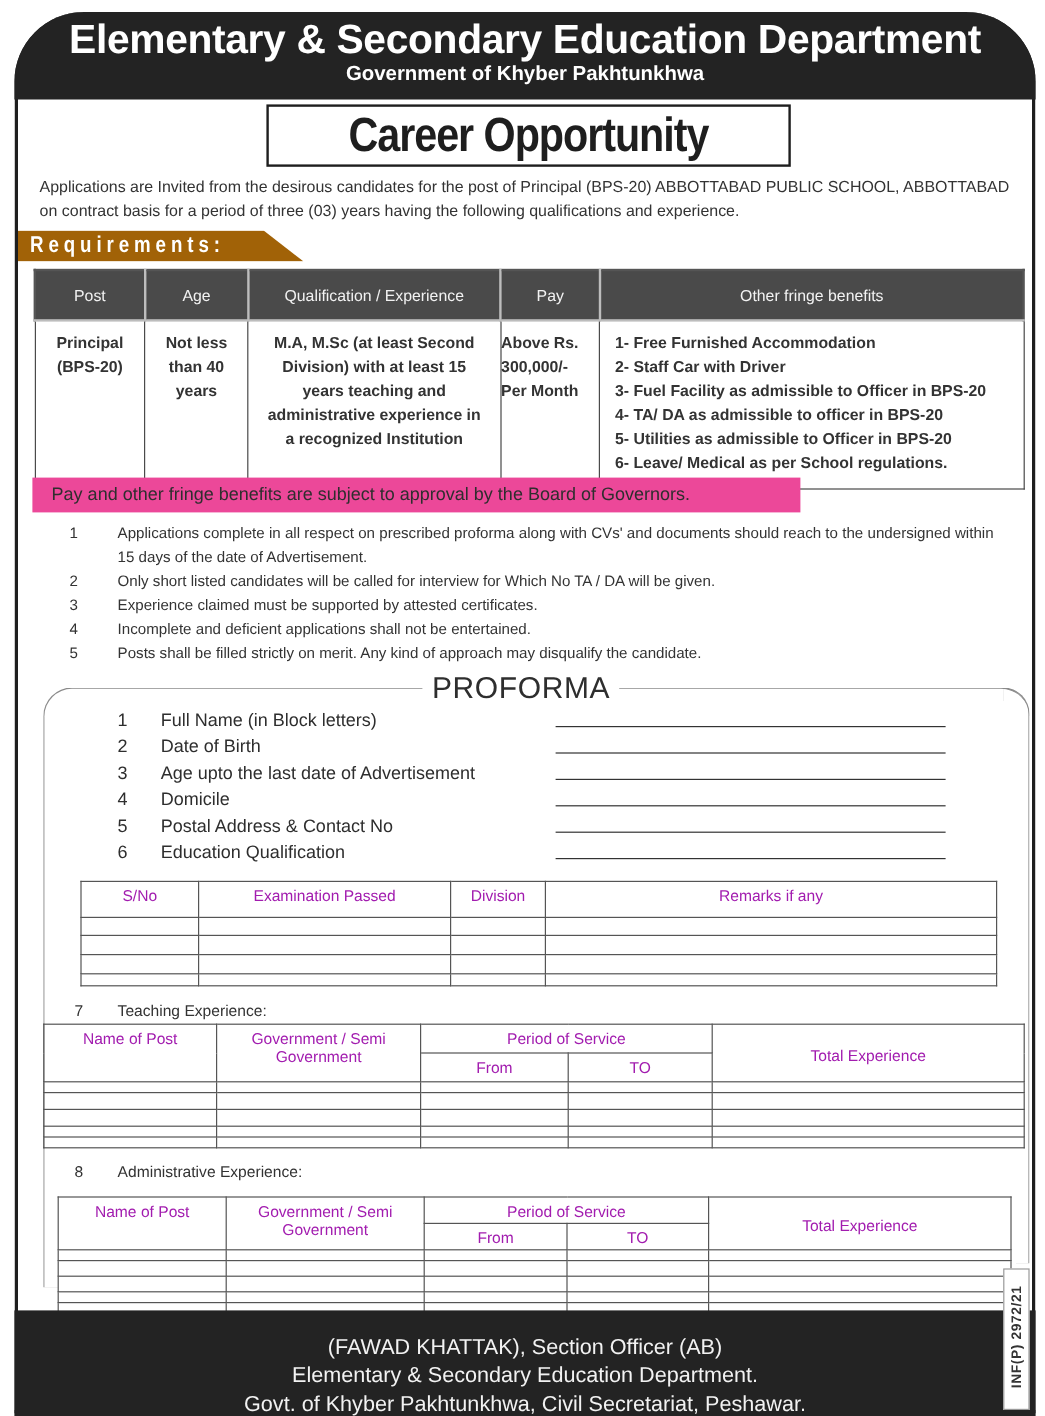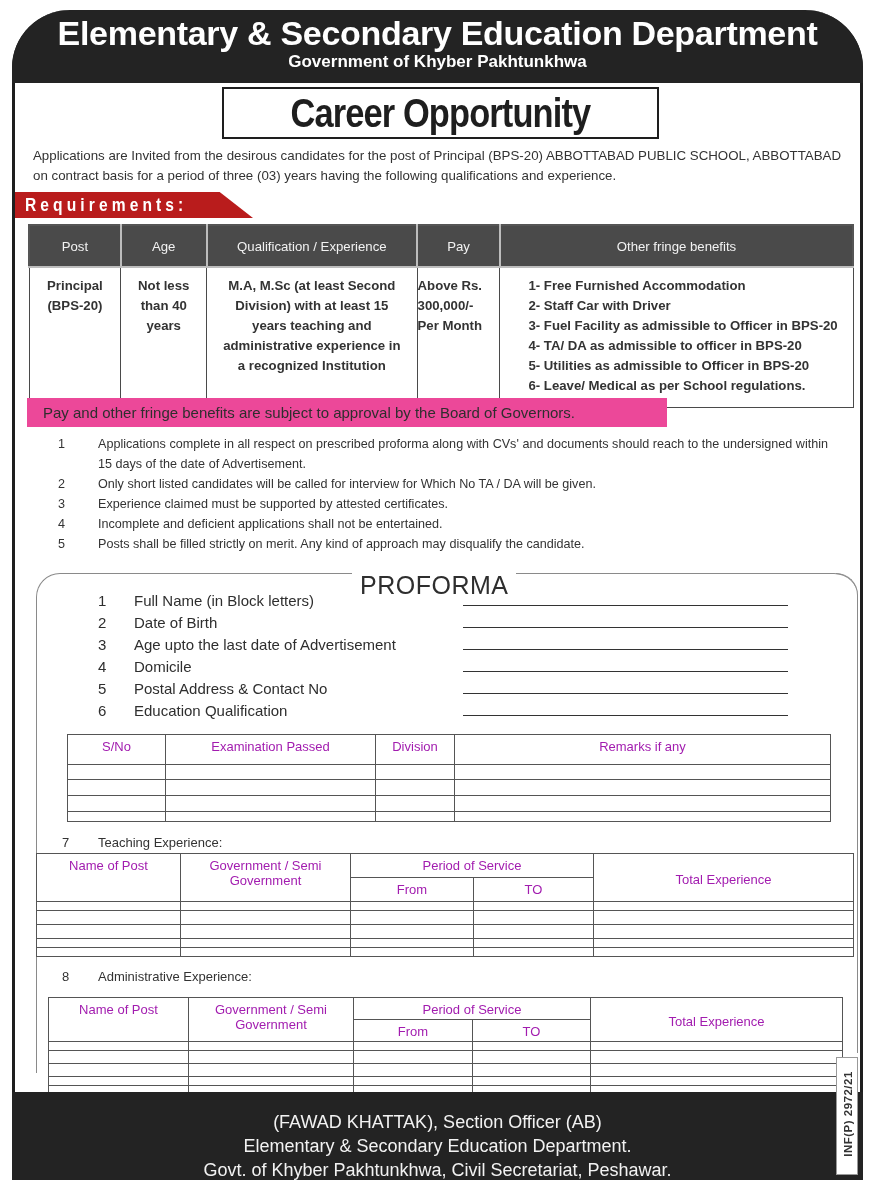--- a/index.html
+++ b/index.html
@@ -35,21 +35,21 @@
     display: inline-block;
   }
 
   .intro {
     position: absolute; left: 33px; top: 146px; width: 820px;
     font-size: 13.3px; line-height: 20px; color: #333;
   }
 
   .req-banner {
     position: absolute; left: 15px; top: 192px; width: 238px; height: 26px;
-    background: #b91c1c; clip-path: polygon(0 0, 86% 0, 100% 100%, 0 100%);
+    background: #a16207; clip-path: polygon(0 0, 86% 0, 100% 100%, 0 100%);
   }
   .req-text {
     position: absolute; left: 10px; top: 1px; color: #fff; font-weight: bold;
     font-size: 19px; letter-spacing: 5px; line-height: 24px; transform: scaleX(0.82);
     transform-origin: left;
   }
 
   table { border-collapse: collapse; }
   .req-table {
     position: absolute; left: 28px; top: 224px; width: 826px;
@@ -61,21 +61,21 @@
   }
   .req-table td {
     border: 1.5px solid #4a4a4a; vertical-align: top; padding-top: 8px; line-height: 20px;
     height: 140px;
     font-weight: bold;
   }
   .req-table tr:first-child th:first-child { border-left-color: #555; }
   .req-table tr:first-child th:last-child { border-right-color: #555; }
   .c { text-align: center; }
   .benefits { padding-left: 12px; text-align: left; }
-  .benefits div { line-height: 20px; margin-left: 16px; }
+  .benefits div { line-height: 20px; }
 
   .note-strip {
     position: absolute; left: 27px; top: 398px; width: 640px; height: 29px;
     background: #ec4899; font-size: 15px; line-height: 29px; padding-left: 16px; color: #2e2e2e;
   }
 
   .conditions {
     position: absolute; left: 58px; top: 434px; width: 770px; font-size: 12.6px;
     color: #333; line-height: 20px;
   }
@@ -86,21 +86,21 @@
   .proforma-box {
     position: absolute; left: 36px; top: 573px; width: 822px; height: 500px;
     border: 1.5px solid #8a8a8a; border-bottom: none; border-right: none; border-radius: 24px 24px 0 0;
   }
   .proforma-right {
     position: absolute; left: 836px; top: 573px; width: 22px; height: 480px;
     border-right: 1.5px solid #8a8a8a; border-top: 1.5px solid #8a8a8a; border-radius: 0 24px 0 0;
   }
   .proforma-title {
     position: absolute; left: 352px; top: 558px; padding: 0 8px; background: #fff;
-    font-size: 25px; line-height: 32px; color: #2e2e2e; letter-spacing: 0.5px; margin-top: 11px;
+    font-size: 25px; line-height: 32px; color: #2e2e2e; letter-spacing: 0.5px;
   }
 
   .fields { position: absolute; left: 98px; top: 589px; width: 700px; }
   .field { display: flex; height: 22px; font-size: 15px; color: #2e2e2e; align-items: center; }
   .field .num { width: 36px; }
   .field .lbl { width: 330px; }
   .field .line { position: absolute; left: 365px; width: 325px; height: 0; border-bottom: 1.5px solid #333; }
 
   .grid-table { position: absolute; font-size: 13px; color: #a21caf; }
   .grid-table th, .grid-table td { border: 1.5px solid #555; }

